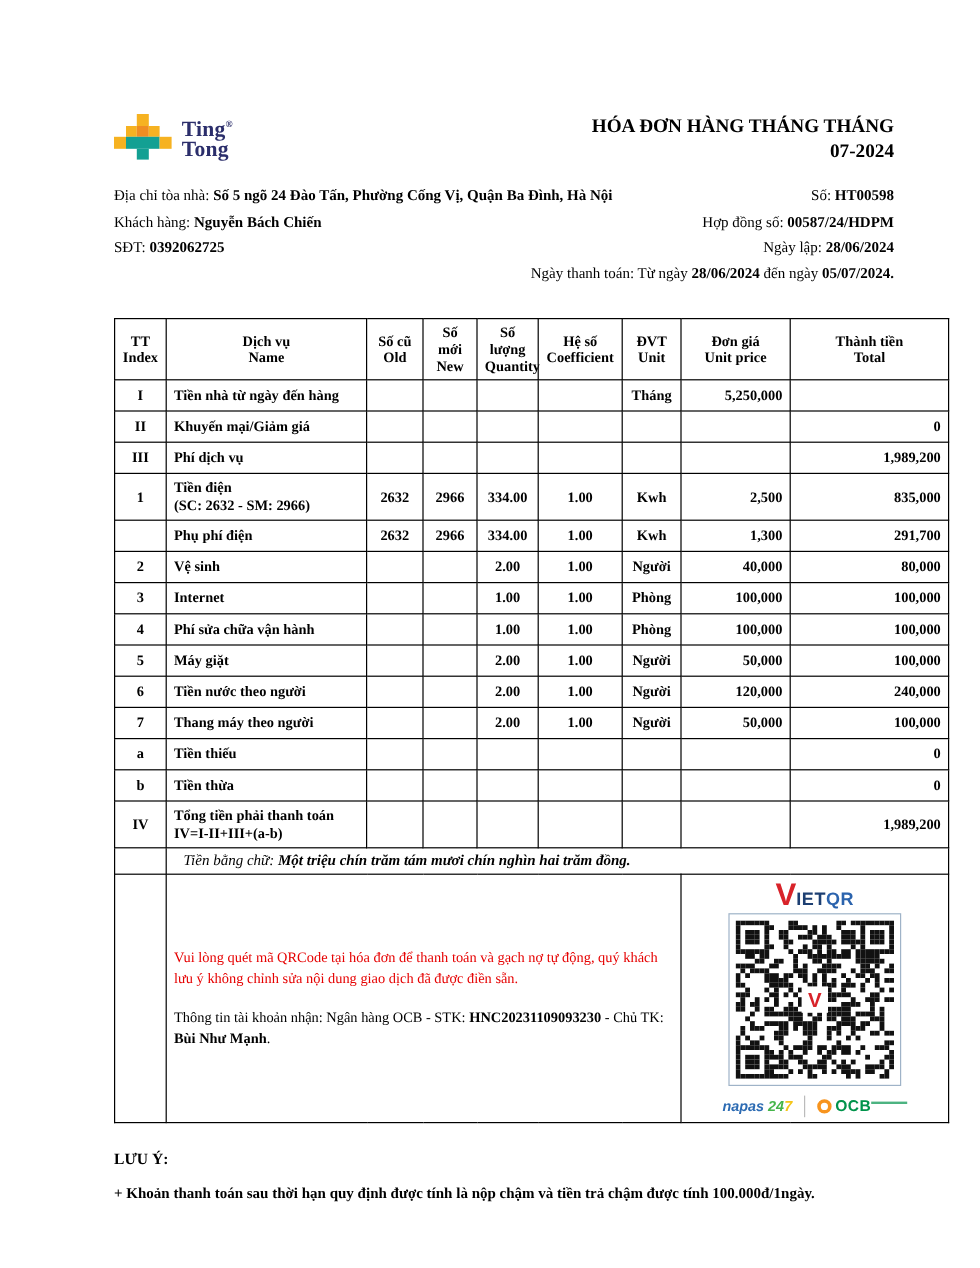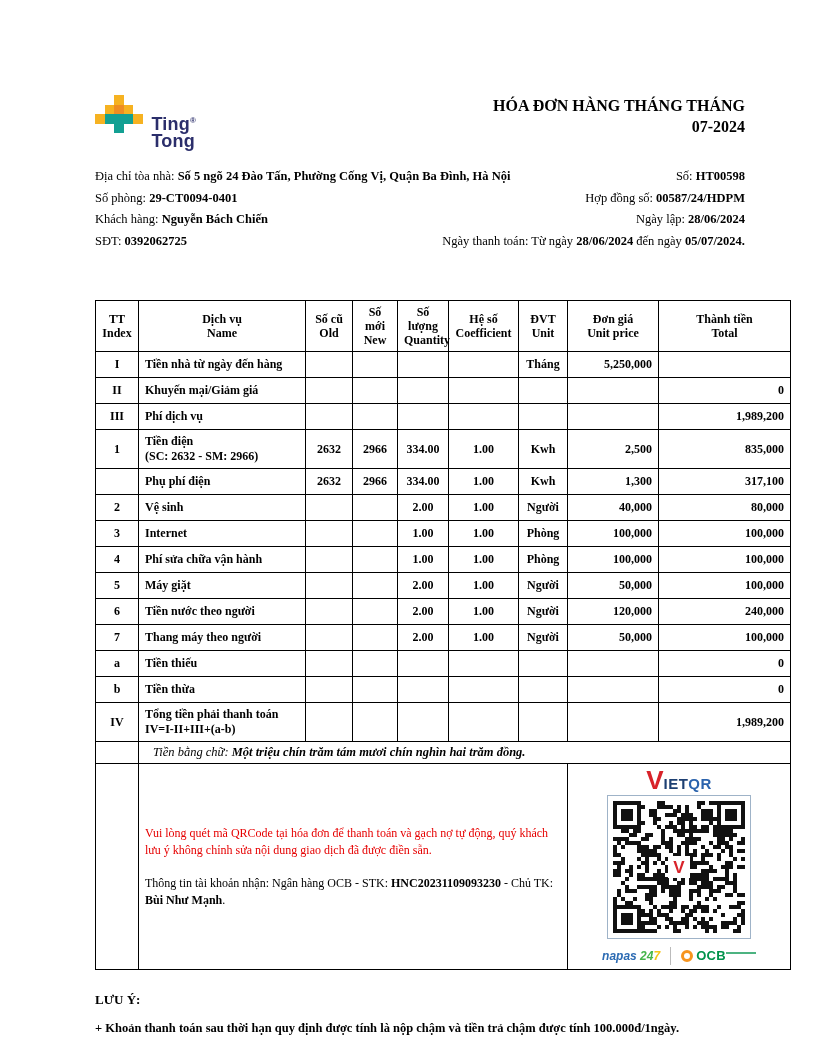--- a/index.html
+++ b/index.html
@@ -12,32 +12,32 @@
 
   
   .hdr { display:flex; justify-content:space-between; align-items:flex-start; }
   .brand { display:flex; align-items:flex-start; gap:9px; }
   .brand-icon { display:grid; grid-template-columns:repeat(5,9.5px); grid-template-rows:repeat(4,9.5px); margin-top:2px; }
   .px { width:9.5px; height:9.5px; }
   .px.y { background:var(--brand_yellow,#F6B221); }
   .px.o { background:var(--brand_orange,#EF8D22); }
   .px.t { background:var(--brand_teal,#13A093); }
   .px.tw { grid-column:2 / span 3; background:var(--brand_teal,#13A093); width:auto; }
-  .brand-text { font-family:Liberation Sans, sans-serif; font-weight:700; font-size:18px; line-height:17px; color:var(--brand_navy,#2B2E6B); letter-spacing:.2px; margin-top:19px; }
+  .brand-text { font-family:Liberation Serif, serif; font-weight:700; font-size:18px; line-height:17px; color:var(--brand_navy,#2B2E6B); letter-spacing:.2px; margin-top:2px; }
   .brand-text sup { font-size:8px; }
   .doc-title { width:310px; padding-right:45px; text-align:right; font-weight:700; font-size:16px; line-height:21px; margin-top:2px; }
 
   
   .meta { position:relative; margin-top:16px; font-size:12.5px; line-height:21.5px; min-height:110px; }
   .meta-left { width:420px; }
   .meta-right { position:absolute; top:0; right:45px; width:370px; text-align:right; }
   .meta b { font-weight:700; }
 
   
-  table.inv { width:695px; border-collapse:collapse; margin-top:24px; table-layout:fixed; }
+  table.inv { width:695px; border-collapse:collapse; margin-top:2px; table-layout:fixed; }
   table.inv td, table.inv th { border:1.5px solid #000; font-size:12px; vertical-align:middle; padding:4px 6px; }
   th { font-weight:700; line-height:14px; padding:5px 2px; }
   td { font-weight:700; line-height:15px; height:26px; }
   td.c { text-align:center; }
   td.l { text-align:left; padding-left:8px; }
   td.r { text-align:right; padding-right:8px; }
   col.w-tt{width:43px;} col.w-name{width:167px;} col.w-old{width:47px;} col.w-new{width:45px;}
   col.w-qty{width:51px;} col.w-coef{width:70px;} col.w-unit{width:49px;} col.w-price{width:91px;} col.w-total{width:132px;}
   tr.words-row td { font-weight:400; font-style:italic; height:20px; padding:3px 6px 3px 14px; font-size:12.5px; }
   tr.words-row b { font-weight:700; }
@@ -91,21 +91,20 @@
         <span>Ting</span><sup>®</sup><br>
         <span>Tong</span>
       </div>
     </div>
     <div class="doc-title">HÓA ĐƠN HÀNG THÁNG THÁNG 07-2024</div>
   </div>
 
   <div class="meta">
     <div class="meta-left">
       <div><span>Địa chỉ tòa nhà: </span><b>Số 5 ngõ 24 Đào Tấn, Phường Cống Vị, Quận Ba Đình, Hà Nội</b></div>
-      <div><span>Số phòng: </span><b>29-CT0094-0401</b></div>
       <div><span>Khách hàng: </span><b>Nguyễn Bách Chiến</b></div>
       <div><span>SĐT: </span><b>0392062725</b></div>
     </div>
     <div class="meta-right">
       <div><span>Số: </span><b>HT00598</b></div>
       <div><span>Hợp đồng số: </span><b>00587/24/HDPM</b></div>
       <div><span>Ngày lập: </span><b>28/06/2024</b></div>
       <div><span>Ngày thanh toán: Từ ngày </span><b>28/06/2024</b><span> đến ngày </span><b>05/07/2024.</b></div>
     </div>
   </div>
@@ -212,21 +211,21 @@
       </tr>
       <tr>
         <td class="c"></td>
         <td class="l">Phụ phí điện</td>
         <td class="c">2632</td>
         <td class="c">2966</td>
         <td class="c">334.00</td>
         <td class="c">1.00</td>
         <td class="c">Kwh</td>
         <td class="r">1,300</td>
-        <td class="r">317,100</td>
+        <td class="r">291,700</td>
       </tr>
       <tr>
         <td class="c">2</td>
         <td class="l">Vệ sinh</td>
         <td class="c"></td>
         <td class="c"></td>
         <td class="c">2.00</td>
         <td class="c">1.00</td>
         <td class="c">Người</td>
         <td class="r">40,000</td>

